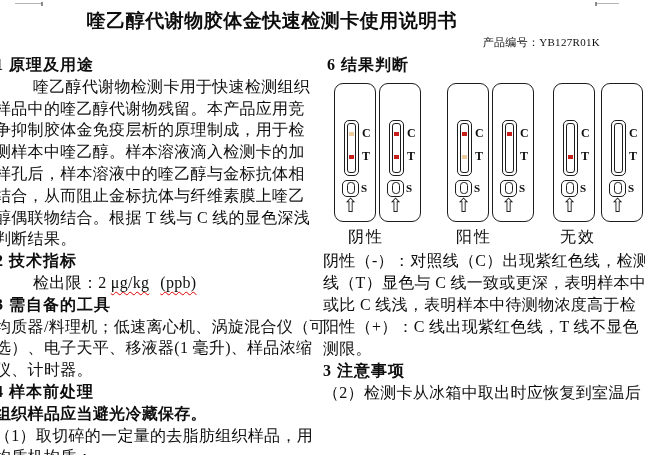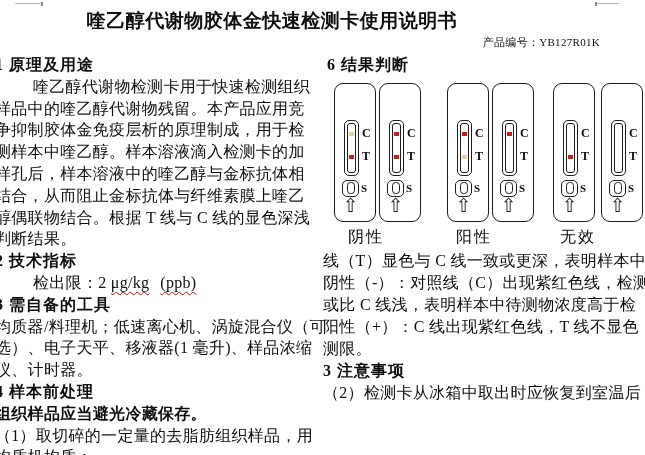--- a/index.html
+++ b/index.html
@@ -179,20 +179,20 @@
           <div class="slab">S</div>
           <div class="uparrow">⇧</div>
         </div>
       </div>
     </div>
   <div class="labels-row">
       <div class="verdict" style="left: 23px;">阴性</div>
       <div class="verdict" style="left: 131px;">阳性</div>
       <div class="verdict" style="left: 235px; text-align: center;">无效</div>
     </div>
+  <div class="tl">阴性（-）：对照线（C）出现紫红色线，检测</div>
   <div class="tl">线（T）显色与 C 线一致或更深，表明样本中</div>
-  <div class="tl">阴性（-）：对照线（C）出现紫红色线，检测</div>
   <div class="tl">或比 C 线浅，表明样本中待测物浓度高于检</div>
   <div class="tl">阳性（+）：C 线出现紫红色线，T 线不显色</div>
   <div class="tl">测限。</div>
   <div class="tl hd">3 注意事项</div>
   <div class="tl">（2）检测卡从冰箱中取出时应恢复到室温后</div>
 </div>
 
 </body></html>

